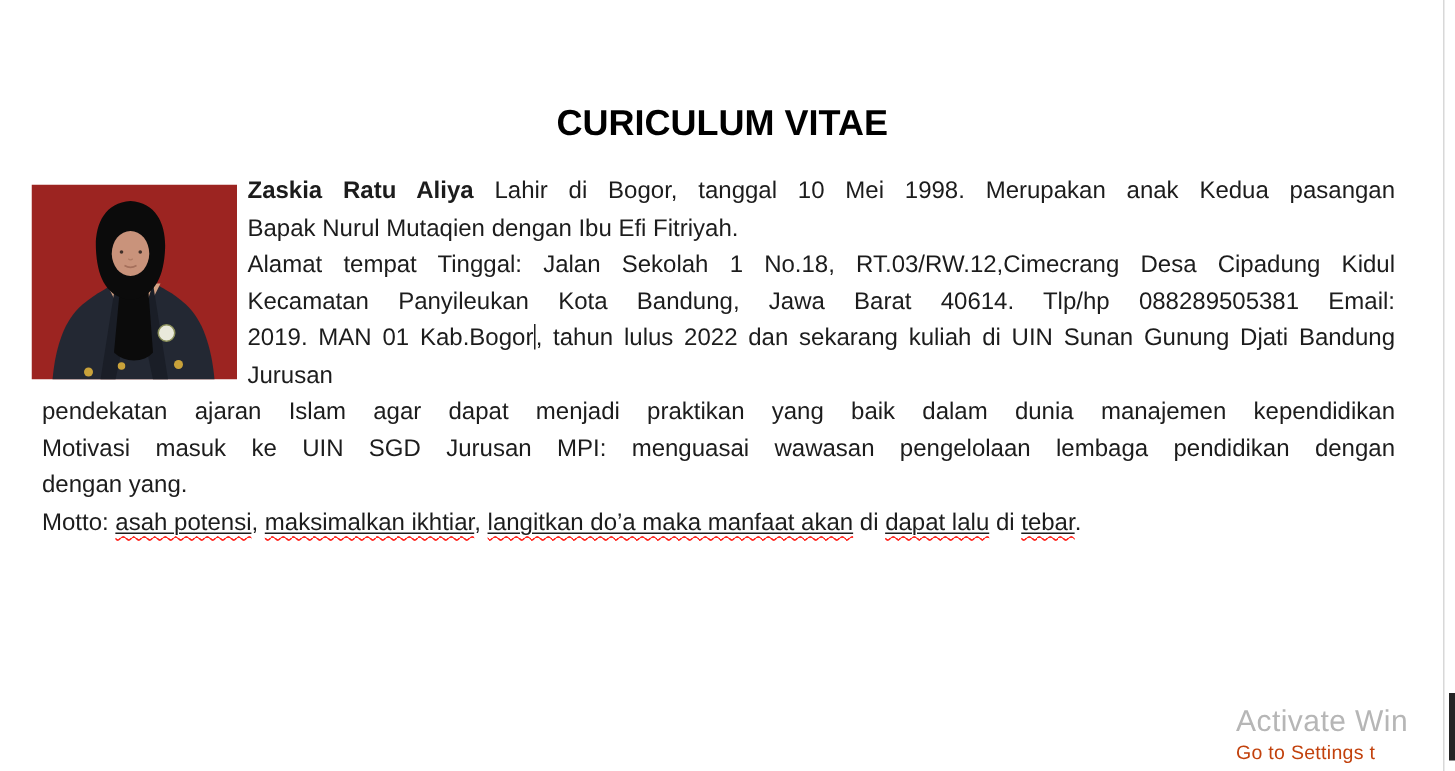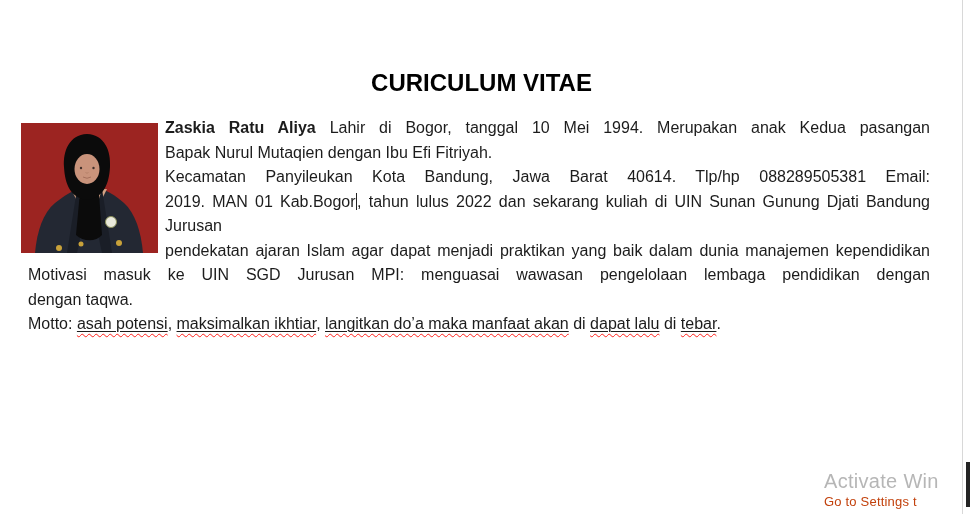--- a/index.html
+++ b/index.html
@@ -142,27 +142,28 @@
 
       <circle cx="38" cy="125" r="3" fill="#c9a23a"></circle>
       <circle cx="60" cy="121" r="2.5" fill="#c9a23a"></circle>
       <circle cx="98" cy="120" r="3" fill="#c9a23a"></circle>
     </svg>
   </div>
 
   <div class="cv-text">
     <div class="photo-spacer"></div>
 
-  <div class="line just"><span class="b">Zaskia Ratu Aliya</span><span> Lahir di Bogor, tanggal 10 Mei 1994. Merupakan anak Kedua pasangan</span></div>
+  <div class="line just"><span class="b">Zaskia Ratu Aliya</span><span> Lahir di Bogor, tanggal 10 Mei 1998. Merupakan anak Kedua pasangan</span></div>
       <div class="line"><span>Bapak Nurul Mutaqien dengan Ibu Efi Fitriyah.</span></div>
+      <div class="line just"><span>Alamat tempat Tinggal: Jalan Sekolah 1 No.18, RT.03/RW.12,Cimecrang Desa Cipadung Kidul</span></div>
       <div class="line just"><span>Kecamatan Panyileukan Kota Bandung, Jawa Barat 40614. Tlp/hp 088289505381 Email:</span></div>
       <div class="line just"><span>2019.  MAN 01 Kab.Bogor</span><span class="caret"></span><span>, tahun lulus 2022 dan sekarang kuliah di UIN Sunan Gunung Djati Bandung Jurusan</span></div>
       <div class="line just"><span>pendekatan ajaran Islam agar dapat menjadi praktikan yang baik dalam dunia manajemen kependidikan</span></div>
       <div class="line just"><span>Motivasi masuk ke UIN SGD Jurusan MPI: menguasai wawasan pengelolaan lembaga pendidikan dengan</span></div>
-      <div class="line"><span>dengan taqwa.</span></div>
+      <div class="line"><span>dengan yang.</span></div>
       <div class="line"><span>Motto: </span><span class="u"><span class="sq">asah potensi</span></span><span>, </span><span class="u"><span class="sq">maksimalkan ikhtiar</span></span><span>, </span><span class="u"><span class="sq">langitkan do’a maka manfaat akan</span></span><span> di </span><span class="u"><span class="sq">dapat lalu</span></span><span> di </span><span class="u"><span class="sq">tebar</span></span><span>.</span></div>
     </div>
 
   <div class="watermark">
     <div class="wm1">Activate Win</div>
     <div class="wm2">Go to Settings t</div>
   </div>
 
   <div class="page-edge-line"></div>
   <div class="corner-dark-bar"></div>

